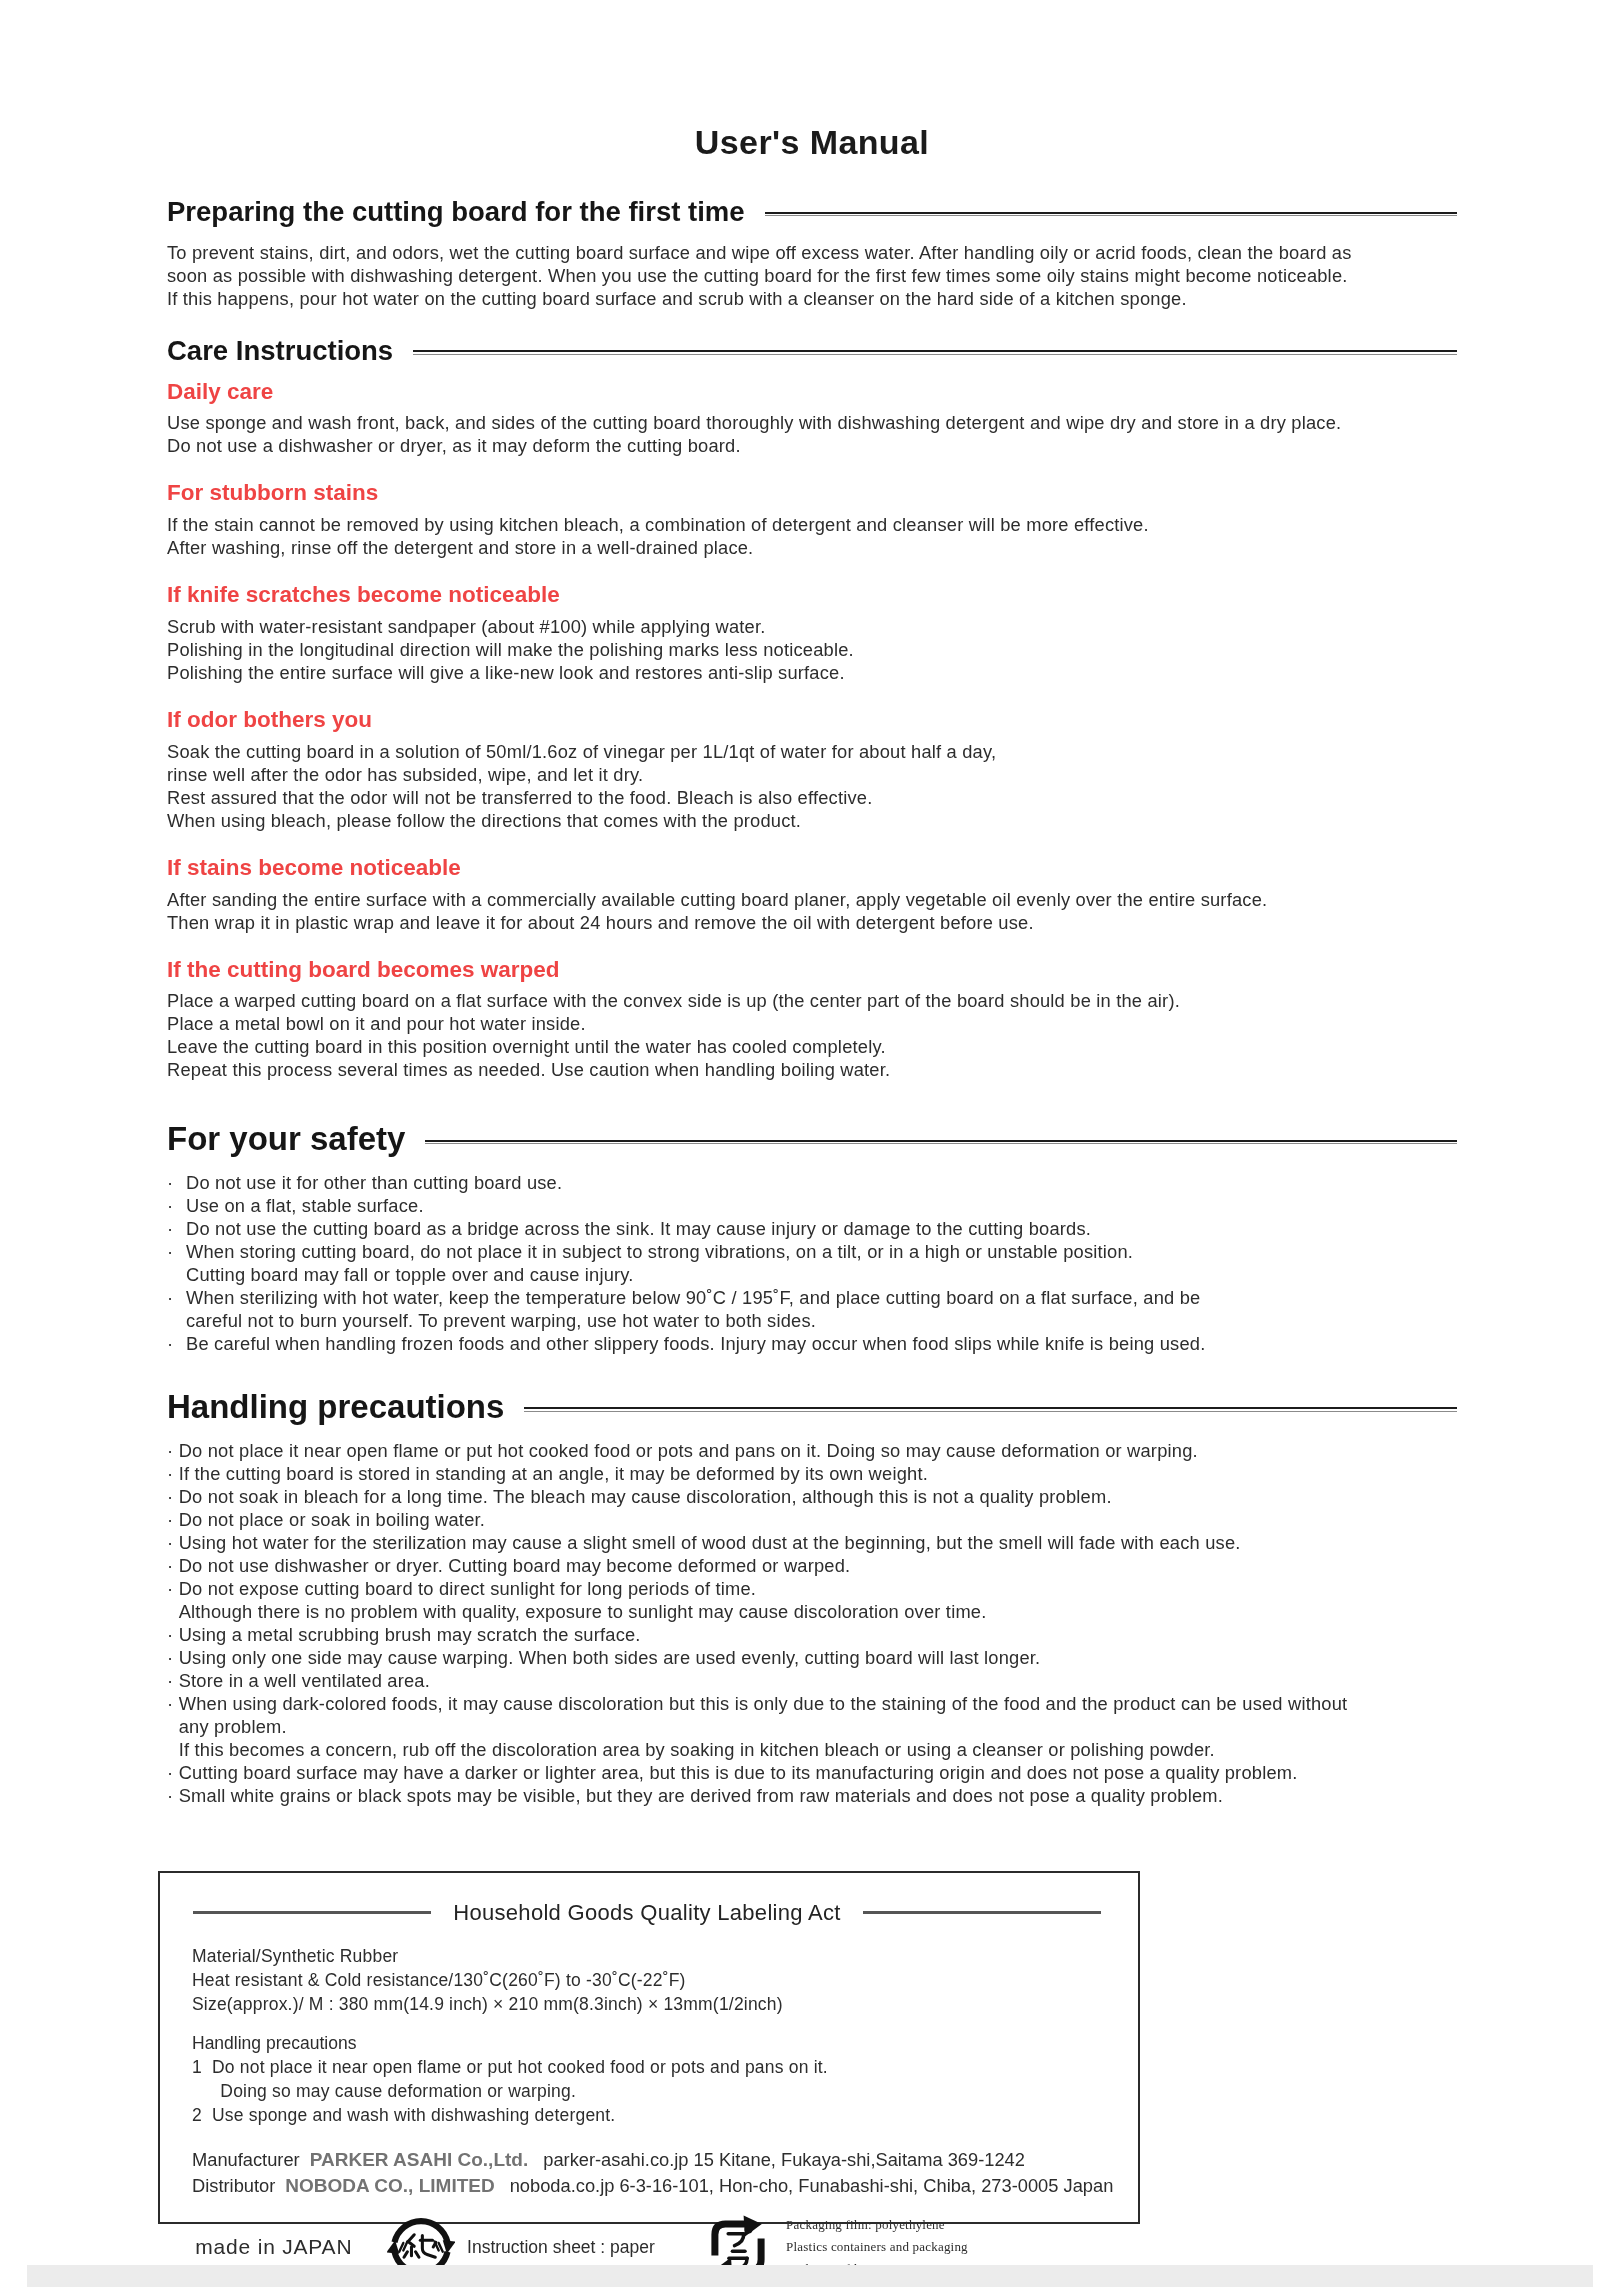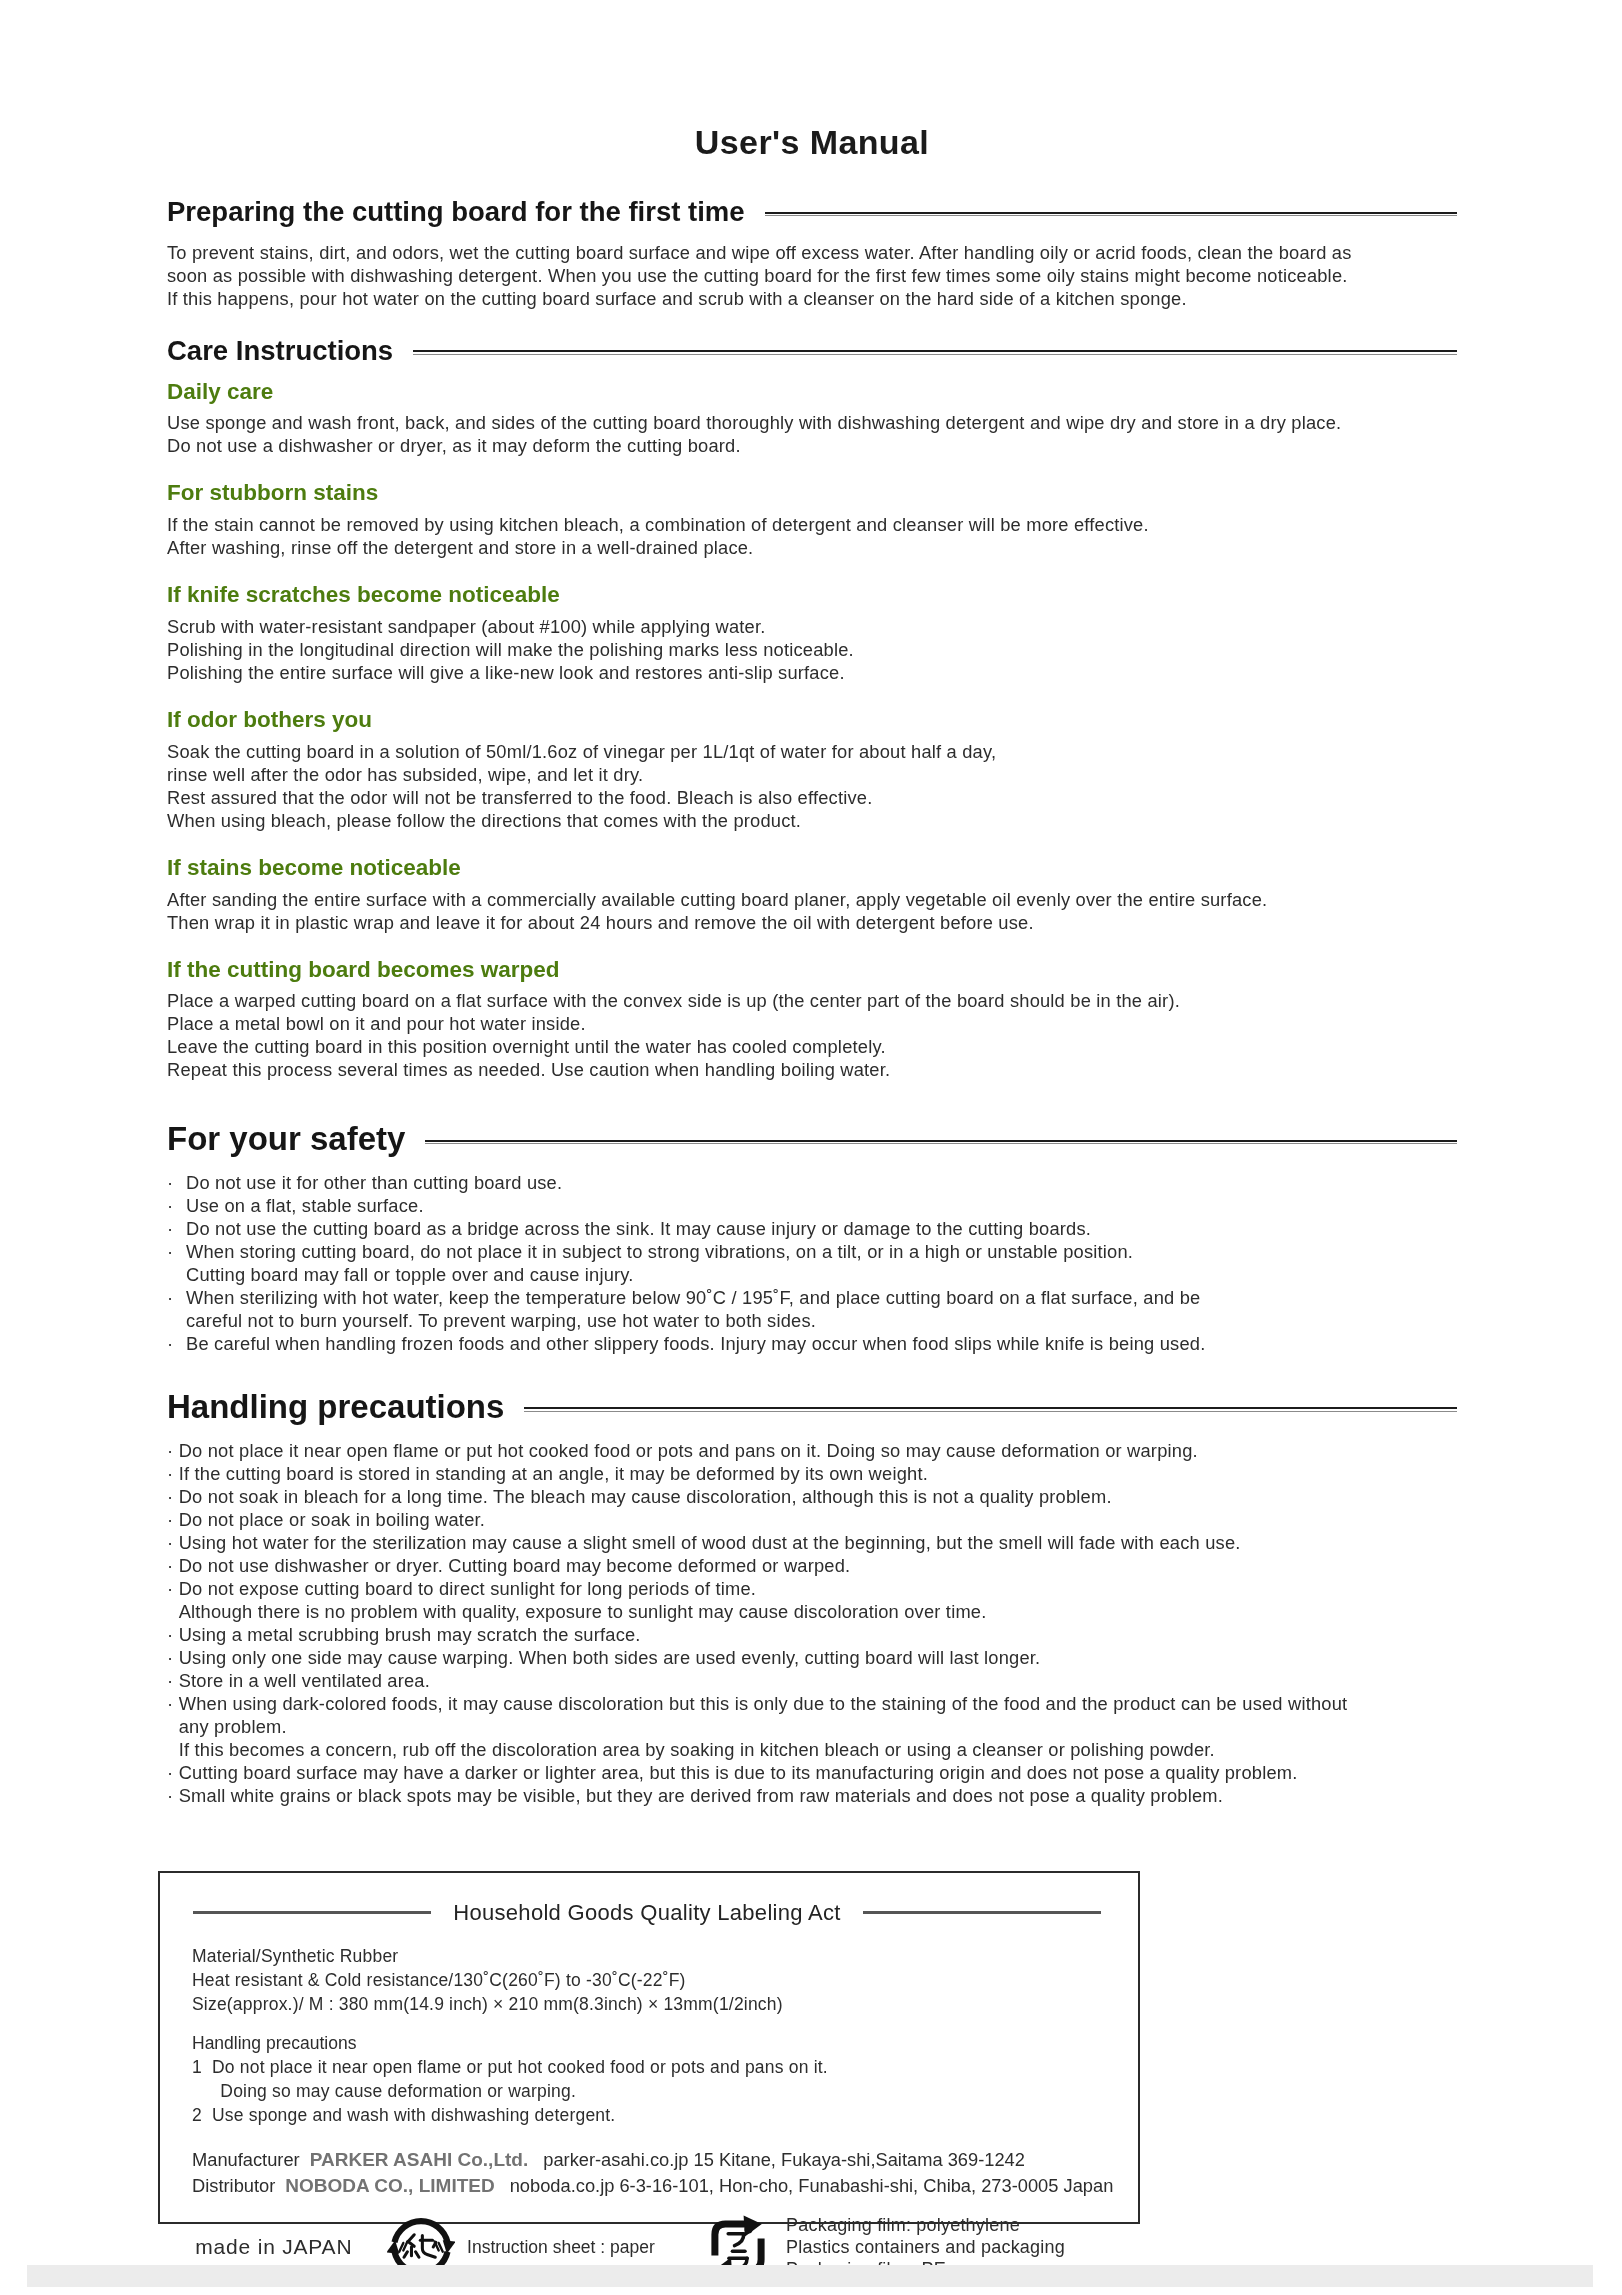--- a/index.html
+++ b/index.html
@@ -12,21 +12,21 @@
   .h-med{font-size:27.5px;line-height:35px;}
   .h-big{font-size:33px;line-height:40px;}
   .m-prep{margin-top:32px;}
   .m-care{margin-top:23px;}
   .m-safety{margin-top:38px;}
   .m-handling{margin-top:32px;}
   .t-line{white-space:nowrap;font-size:18.3px;line-height:23px;letter-spacing:0.2px;}
   .para{margin-top:11.7px;}
   .sub{margin-top:22px;}
   .sub:first-of-type{margin-top:10px;}
-  .sub-head{font-size:22.5px;line-height:28px;font-weight:bold;color:#4d7c0f;}
+  .sub-head{font-size:22.5px;line-height:28px;font-weight:bold;color:#ef4444;}
   .sub .lines{margin-top:5.8px;}
   .bullets{margin-top:11.7px;}
   .bullet{display:flex;}
   .bullet .b-marker{flex:none;width:19px;font-size:18.3px;line-height:23px;color:#2d2d2d;}
   .handling-list .bullet .b-marker{width:11.7px;}
   
   .label-box{position:absolute;left:158px;top:1871px;width:982px;height:353px;border:2.5px solid #2b2b2b;
              box-sizing:border-box;padding:15px 36px 0 32px;background:#fff;}
   .box-title-row{display:flex;align-items:center;justify-content:center;gap:22px;margin-top:11.7px;}
   .box-rule{width:238px;height:2.5px;background:#555;}
@@ -41,21 +41,21 @@
   .maker-row{white-space:nowrap;font-size:18.3px;line-height:26px;}
   .maker-row .mk-label{margin-right:10px;}
   .maker-row .mk-name{font-weight:bold;font-size:19px;margin-right:15px;color:#737373;}
   .box-bottom{display:flex;align-items:center;margin-top:13.3px;}
   .made-in{font-size:21px;letter-spacing:0.8px;margin-left:3.3px;}
   .icon{flex:none;}
   .icon.paper{margin-left:35px;}
   .icon.plastic{margin-left:48px;}
   .icon-caption{font-size:17.5px;margin-left:11.7px;white-space:nowrap;}
   .plastic-captions{margin-left:13.3px;}
-  .plastic-captions .t-line{font-size:18px;line-height:22px;}
+  .plastic-captions .t-line{font-size:13px;line-height:22px;font-family:Liberation Serif, serif;}
   .scan-band{position:absolute;left:27px;top:2265px;width:1566px;height:22px;background:#ececec;}
 </style>
 </head>
 <body>
 
 <div class="page">
   <div class="content">
 
     <div class="doc-title">User's Manual</div>
 

